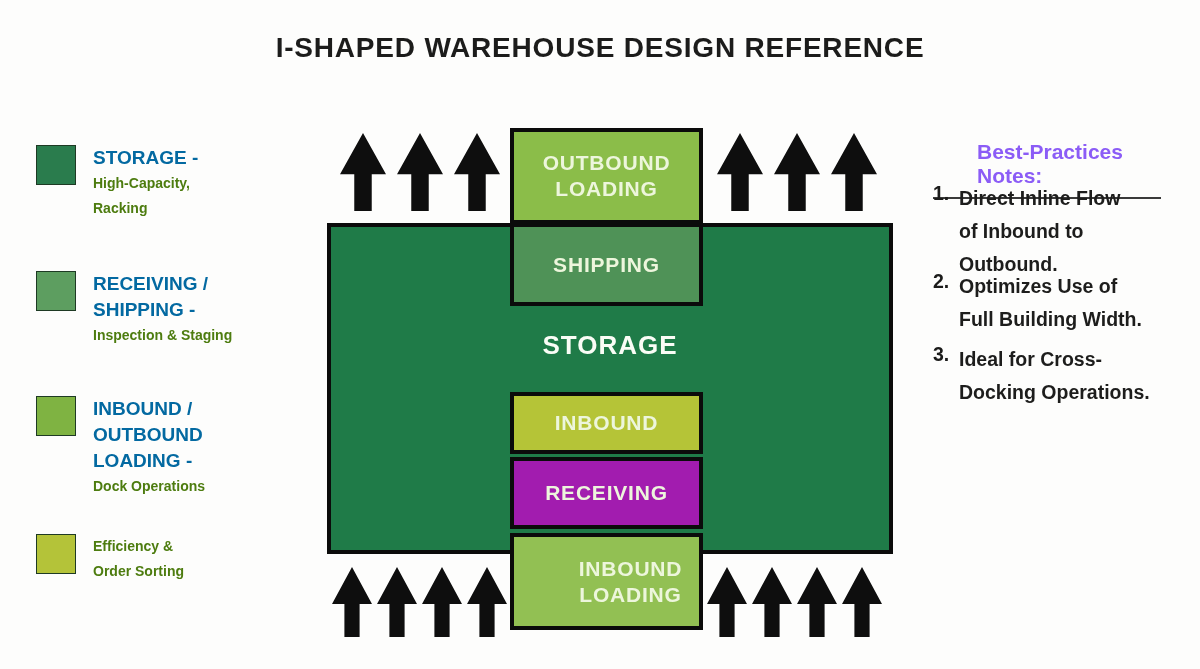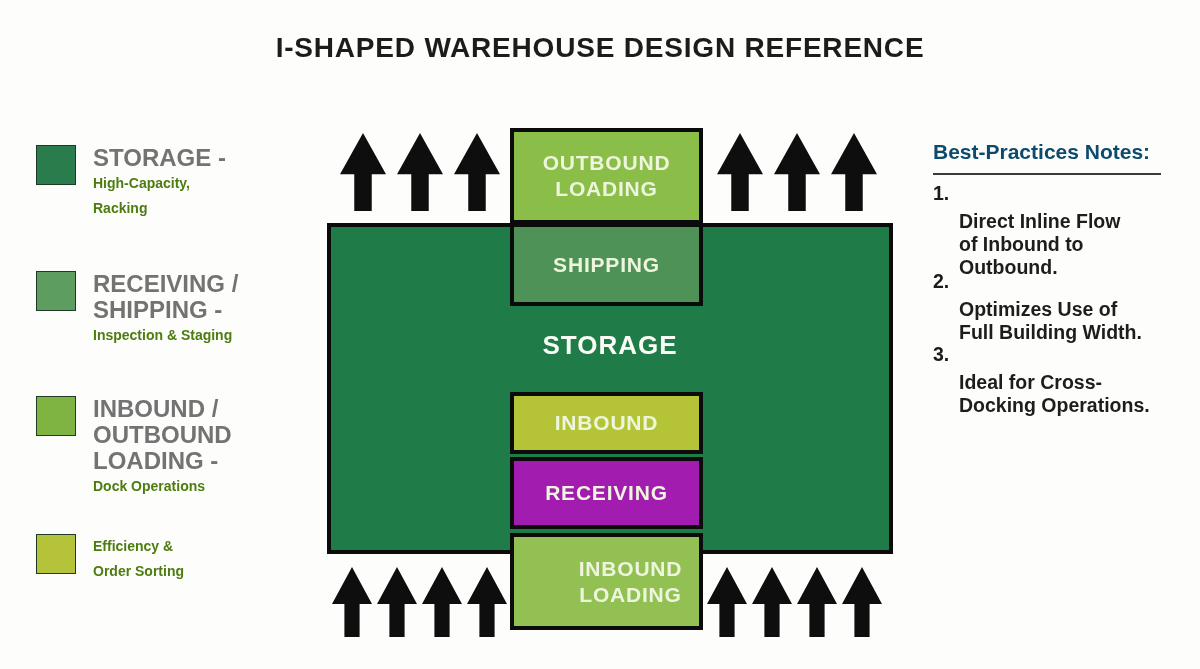--- a/index.html
+++ b/index.html
@@ -25,22 +25,22 @@
   .legend-item.li-0 { top:145px; }
   .legend-item.li-1 { top:271px; }
   .legend-item.li-2 { top:396px; }
   .legend-item.li-3 { top:534px; }
   .swatch {
     width:40px; height:40px; flex:0 0 40px;
     border:1px solid #1e3a24;
   }
   .legend-text { margin-left:17px; width:230px; }
   .legend-name {
-    display:block; font-weight:bold; font-size:24px; line-height:26px;
-    white-space:pre-line; color:#737373;
+    display:block; font-weight:bold; font-size:19px; line-height:26px;
+    white-space:pre-line; color:#0369a1;
   }
   .legend-desc {
     display:block; font-size:14px; line-height:25px;
     white-space:pre-line; color:#4d7c0f;font-weight:bold;
   }
 
   
   .big-rect {
     position:absolute; left:327px; top:223px; width:566px; height:331px;
     border:4px solid #0b0b0b;
@@ -73,30 +73,30 @@
   .ag-bottom-left  { left:332px; top:567px; gap:5px; }
   .ag-bottom-right { left:707px; top:567px; gap:5px; }
   .up-arrow {
     width:46px; height:78px; background:#0e0e0e;
     clip-path: polygon(50% 0%, 100% 53%, 69% 53%, 69% 100%, 31% 100%, 31% 53%, 0% 53%);
   }
   .ag-bottom-left .up-arrow, .ag-bottom-right .up-arrow { width:40px; height:70px; }
 
   
   .notes { position:absolute; left:933px; top:140px; width:258px; }
-  .notes-heading { font-size:21px; font-weight:bold; color:#0c4a6e; }
+  .notes-heading { font-size:21px; font-weight:bold; color:#8b5cf6;margin-left:44px; }
   .notes-divider { width:228px; height:2px; background:#3a3a3a; margin-top:9px; }
   .note-item { position:absolute; left:0; display:flex; }
   .note-item.ni-0 { top:42px; }
   .note-item.ni-1 { top:130px; }
   .note-item.ni-2 { top:203px; }
   .note-number { flex:0 0 26px; font-size:19.5px; font-weight:bold; line-height:23px; }
   .note-text {
-    font-size:19.5px; font-weight:bold; line-height:23px;
-    white-space:pre-line; color:#1d1d1c;margin-top:28px;
+    font-size:19.5px; font-weight:bold; line-height:33px;
+    white-space:pre-line; color:#1d1d1c;
   }
 </style>
 </head>
 <body>
 
 <div class="canvas">
 
   <div class="title">I-SHAPED WAREHOUSE DESIGN REFERENCE</div>
 
   <div class="legend-item li-0">

